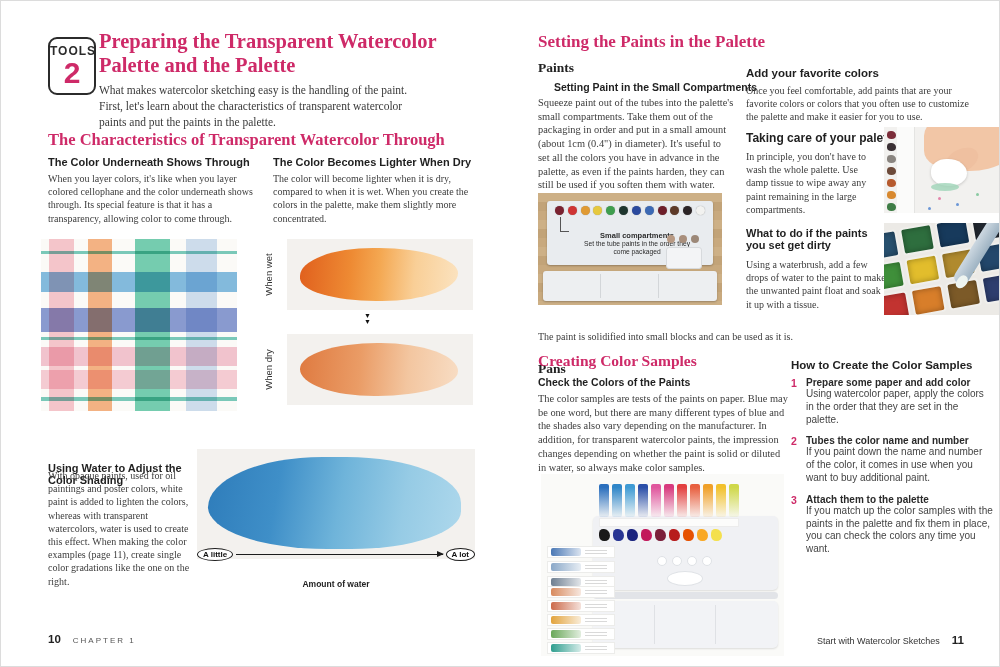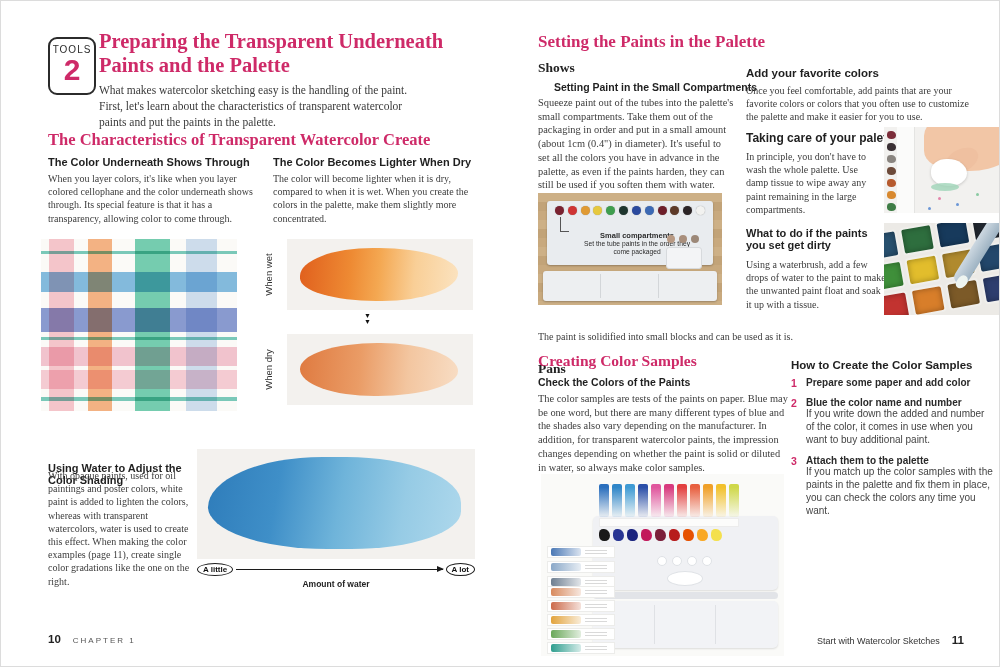--- a/index.html
+++ b/index.html
@@ -5,21 +5,21 @@
   * { margin:0; padding:0; box-sizing:border-box; }
   html,body { background:#fff; }
   body { font-family:"Liberation Sans","DejaVu Sans",sans-serif; color:#3a3a3a; }
   .spread { position:relative; width:1000px; height:667px; background:#fff; overflow:hidden; border:1px solid #dcdcdc; }
   .abs { position:absolute; }
   .serif { font-family:"Liberation Serif","DejaVu Serif",serif; }
   .pink { color:#ce2a68; }
 
   
   .badge { left:47px; top:36px; width:48px; height:58px; border:2px solid #2b2b2b; border-radius:9px; text-align:center; background:#fff; }
-  .badge-top { font-size:10px; letter-spacing:1px; color:#2b2b2b; font-weight:normal; margin-top:5px; }
+  .badge-top { font-size:12px; letter-spacing:1px; color:#2b2b2b; font-weight:bold; margin-top:5px; }
   .badge-num { font-size:30px; line-height:1; font-weight:bold; color:#ce2a68; }
   .title { left:98px; top:29px; width:372px; font-size:20.5px; line-height:1.15; font-weight:bold; }
   .intro { left:98px; top:82px; width:320px; font-size:11.5px; line-height:1.38; }
   .h-sec { font-size:16.5px; font-weight:bold; }
   .h-sec2 { font-size:15.5px; font-weight:bold; }
   .h-sub { font-size:11px; font-weight:bold; color:#1f1f1f; }
   .h-serifb { font-size:13.5px; font-weight:bold; color:#222; }
   .body-s { font-size:10px; line-height:1.32; color:#3c3c3c; }
   .body-sans { font-size:10px; line-height:1.28; color:#444; }
 
@@ -121,24 +121,24 @@
 
 <div class="spread">
 
   <div>
 
     <div class="abs badge">
       <div class="badge-top">TOOLS</div>
       <div class="badge-num">2</div>
     </div>
 
-    <h1 class="abs title serif pink">Preparing the Transparent Underneath Paints and the Palette</h1>
+    <h1 class="abs title serif pink">Preparing the Transparent Watercolor Palette and the Palette</h1>
     <p class="abs intro serif">What makes watercolor sketching easy is the handling of the paint. First, let's learn about the characteristics of transparent watercolor paints and put the paints in the palette.</p>
 
-    <h2 class="abs h-sec serif pink" style="left:47px; top:129px;">The Characteristics of Transparent Watercolor Create</h2>
+    <h2 class="abs h-sec serif pink" style="left:47px; top:129px;">The Characteristics of Transparent Watercolor Through</h2>
 
     <h3 class="abs h-sub" style="left:47px; top:155px;">The Color Underneath Shows Through</h3>
     <p class="abs body-s serif" style="left:47px; top:171px; width:210px;">When you layer colors, it's like when you layer colored cellophane and the color underneath shows through. Its special feature is that it has a transparency, allowing color to come through.</p>
 
     <h3 class="abs h-sub" style="left:272px; top:155px;">The Color Becomes Lighter When Dry</h3>
     <p class="abs body-s serif" style="left:272px; top:171px; width:202px;">The color will become lighter when it is dry, compared to when it is wet. When you create the colors in the palette, make them slightly more concentrated.</p>
 
     <div class="abs plaid">
         <i class="vstripe" style="left: 4%; width: 13%; background: rgb(246, 188, 198);"></i>
         <i class="vstripe" style="left: 24%; width: 12%; background: rgb(245, 164, 105);"></i>
@@ -170,37 +170,37 @@
         <div class="blob blob-dry"></div>
       </div>
 
     <h3 class="abs h-sub" style="left:47px; top:461px; width:152px;">Using Water to Adjust the Color Shading</h3>
     <p class="abs body-s serif" style="left:47px; top:468px; width:150px;">With opaque paints, used for oil paintings and poster colors, white paint is added to lighten the colors, whereas with transparent watercolors, water is used to create this effect. When making the color examples (page 11), create single color gradations like the one on the right.</p>
 
     <div class="abs paperstrip photo" style="left:196px; top:448px; width:278px; height:110px;">
         <div class="blob blob-blue"></div>
       </div>
 
-    <div class="abs scale-row" style="left:196px; top:562px; width:278px;">
+    <div class="abs scale-row" style="left:196px; top:547px; width:278px;">
       <span class="oval">A little</span>
       <span class="scale-line"></span>
       <span class="oval">A lot</span>
     </div>
     <div class="abs scale-cap" style="left:196px; top:578px; width:278px;">Amount of water</div>
 
     <div class="abs footer-l">
       <span class="pg-num">10</span>
       <span class="chap">CHAPTER 1</span>
     </div>
   </div>
 
   <div>
 
     <h2 class="abs serif pink" style="left:537px; top:31px; font-size:17px; font-weight:bold;">Setting the Paints in the Palette</h2>
-    <h3 class="abs h-serifb serif" style="left:537px; top:59px;">Shows</h3>
+    <h3 class="abs h-serifb serif" style="left:537px; top:59px;">Paints</h3>
 
     <h3 class="abs h-sub" style="left:537px; top:80px; font-size:10.5px;padding-left:16px;">Setting Paint in the Small Compartments</h3>
     <p class="abs body-s serif" style="left:537px; top:95px; width:196px; font-size:10.4px;">Squeeze paint out of the tubes into the palette's small compartments. Take them out of the packaging in order and put in a small amount (about 1cm (0.4") in diameter). It's useful to set all the colors you have in advance in the palette, as even if the paints harden, they can still be used if you soften them with water.</p>
 
     <div class="abs photo pal-photo">
       <div class="pal-upper">
         <div class="pal-dots">
             <i class="pdot" style="background: rgb(122, 34, 48);"></i>
             <i class="pdot" style="background: rgb(207, 52, 52);"></i>
             <i class="pdot" style="background: rgb(224, 154, 51);"></i>
@@ -365,27 +365,28 @@
       <div class="brush"></div>
       <div class="brush-tip"></div>
     </div>
 
     <h3 class="abs h-sub" style="left:790px; top:358px; font-size:11.5px;">How to Create the Color Samples</h3>
     <div class="abs howto">
       <div class="step">
         <span class="step-num">1</span>
         <div class="step-c">
           <div class="step-t">Prepare some paper and add color</div>
+          <div class="body-sans">Using watercolor paper, apply the colors in the order that they are set in the palette.</div>
         </div>
       </div>
       <div class="step">
         <span class="step-num">2</span>
         <div class="step-c">
-          <div class="step-t">Blue the color name and number</div>
-          <div class="body-sans">If you write down the added and number of the color, it comes in use when you want to buy additional paint.</div>
+          <div class="step-t">Tubes the color name and number</div>
+          <div class="body-sans">If you paint down the name and number of the color, it comes in use when you want to buy additional paint.</div>
         </div>
       </div>
       <div class="step">
         <span class="step-num">3</span>
         <div class="step-c">
           <div class="step-t">Attach them to the palette</div>
           <div class="body-sans">If you match up the color samples with the paints in the palette and fix them in place, you can check the colors any time you want.</div>
         </div>
       </div>
     </div>

